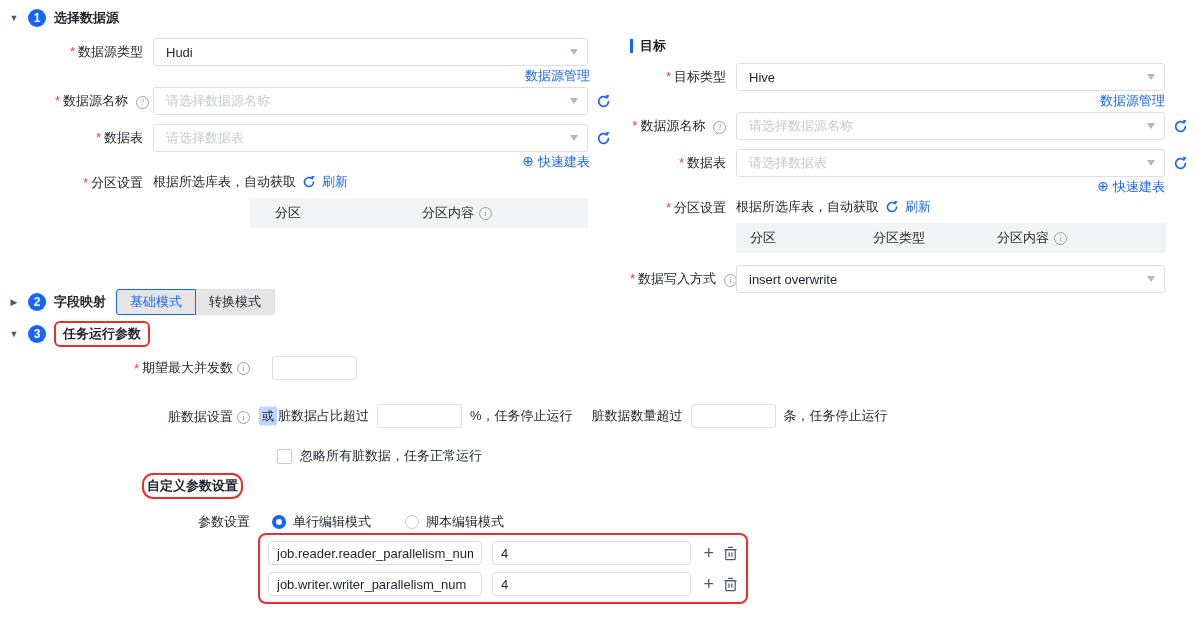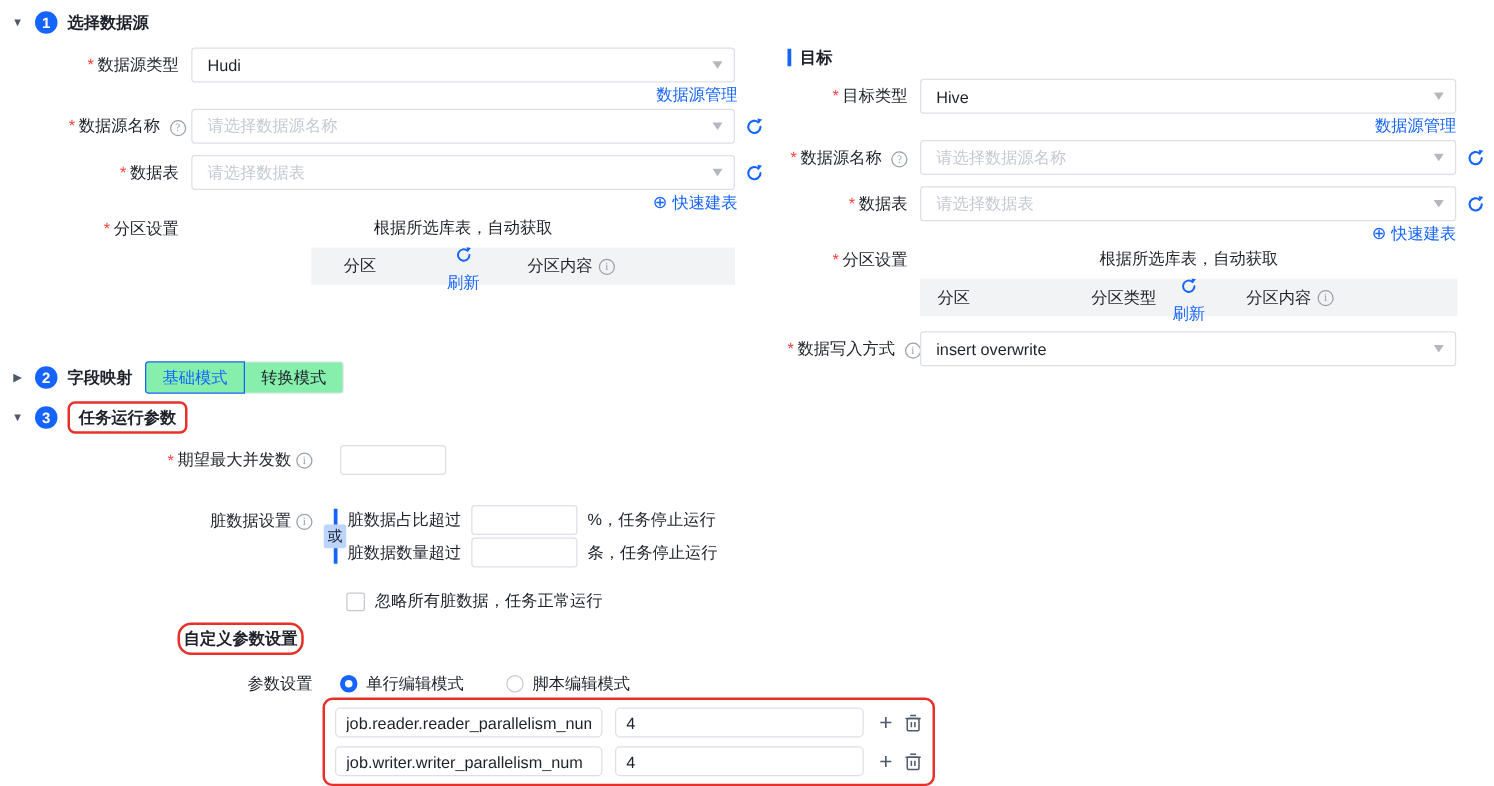--- a/index.html
+++ b/index.html
@@ -39,60 +39,60 @@
   .placeholder { color:#c4c9d1; }
 
   .linkrow { justify-content:flex-end; margin-top:3px; margin-bottom:1px; height:14px; }
   .linkrow .fctrl { display:flex; justify-content:flex-end; align-items:center; }
   a.blue { color:#1664ff; text-decoration:none; cursor:pointer; }
   .refresh-ic { color:#1664ff; display:inline-flex; cursor:pointer; }
   .pluscircle { color:#1664ff; font-size:14px; margin-right:4px; }
 
   .part-row { align-items:flex-start; margin-top:4px; }
   .part-row .flabel { margin-top:1px; }
-  .hintline { display:flex; align-items:center; gap:6px; height:18px;flex-direction:column; }
+  .hintline { display:flex; align-items:center; gap:6px; height:18px; }
   .tbl-head { margin-top:7px; height:30px; background:#f2f3f5; display:flex; align-items:center; }
   .src .tbl-head { margin-left:96px; width:339px; padding-left:26px; }
   .tgt .tbl-head { width:430px; padding-left:14px; }
   .src .thc1 { width:147px; }
   .tgt .thc1 { width:123px; }
   .tgt .thc2 { width:124px; }
   .thcell { display:flex; align-items:center; gap:5px; }
 
   .qicon { width:13px; height:13px; border:1px solid #9aa0a8; border-radius:50%; color:#9aa0a8;
            font-size:9px; display:inline-flex; align-items:center; justify-content:center;
            font-family:"Liberation Serif","DejaVu Serif",serif; flex-shrink:0; }
   .lblic { margin-left:4px; }
 
   .mt9 { margin-top:9px; } .mt0 { margin-top:4px; }
   .write-row { margin-top:12px; }
 
   
   .segwrap { display:inline-flex; margin-left:2px; }
   .seg { height:26px; padding:0 13px; display:flex; align-items:center; border:1px solid #dcdfe6;
-         background:#86efac; cursor:pointer; }
+         background:#e5e5e5; cursor:pointer; }
   .seg.active { border-color:#1664ff; color:#1664ff; border-radius:3px 0 0 3px; }
   .seg.rest { border-left:none; border-radius:0 3px 3px 0; }
 
   
   #s3form { position:absolute; left:55px; top:352px; width:1000px; }
   .flabel3 { width:195px; text-align:right; margin-right:22px; flex-shrink:0; white-space:nowrap;
              display:inline-flex; justify-content:flex-end; align-items:center; }
   .inp { height:24px; border:1px solid #dcdfe6; border-radius:3px; padding:0 8px; width:85px;
          font-family:inherit; font-size:13px; color:#1d2129; outline:none; }
   .conc-row { margin-top:4px; }
 
   .dirty-row { margin-top:24px; align-items:flex-start; }
   .dirty-row .flabel3 { height:24px; margin-top:1px; }
   .dirty-block { display:flex; }
   .connector { position:relative; width:20px; margin-left:-14px; flex-shrink:0; }
   .vline { position:absolute; left:9px; top:3px; bottom:3px; width:3px; background:#1664ff; }
   .orbadge { position:absolute; left:50%; top:50%; transform:translate(-50%,-50%);
              background:#bcd4fe; color:#1d2129; font-size:12px; padding:1px 3px; border-radius:2px; }
-  .dirty-lines { display:flex; flex-direction:column; gap:2px; }
+  .dirty-lines { display:flex; flex-direction:row; gap:19px;align-items:center; }
   .dline { display:flex; align-items:center; height:24px; }
   .dline .inp { margin:0 8px; }
 
   .chk-row { margin-top:18px; margin-left:222px; display:flex; align-items:center; gap:8px; }
   .checkbox { width:15px; height:15px; border:1px solid #c6cad0; border-radius:2px; background:#fff; cursor:pointer; }
 
   .custom-row { margin-top:8px; margin-left:87px; }
   .custom-row .redbox { display:inline-block; font-weight:bold; padding:2px 3px;border-radius:11px; }
 
   .mode-row { margin-top:14px; display:flex; align-items:center; }

